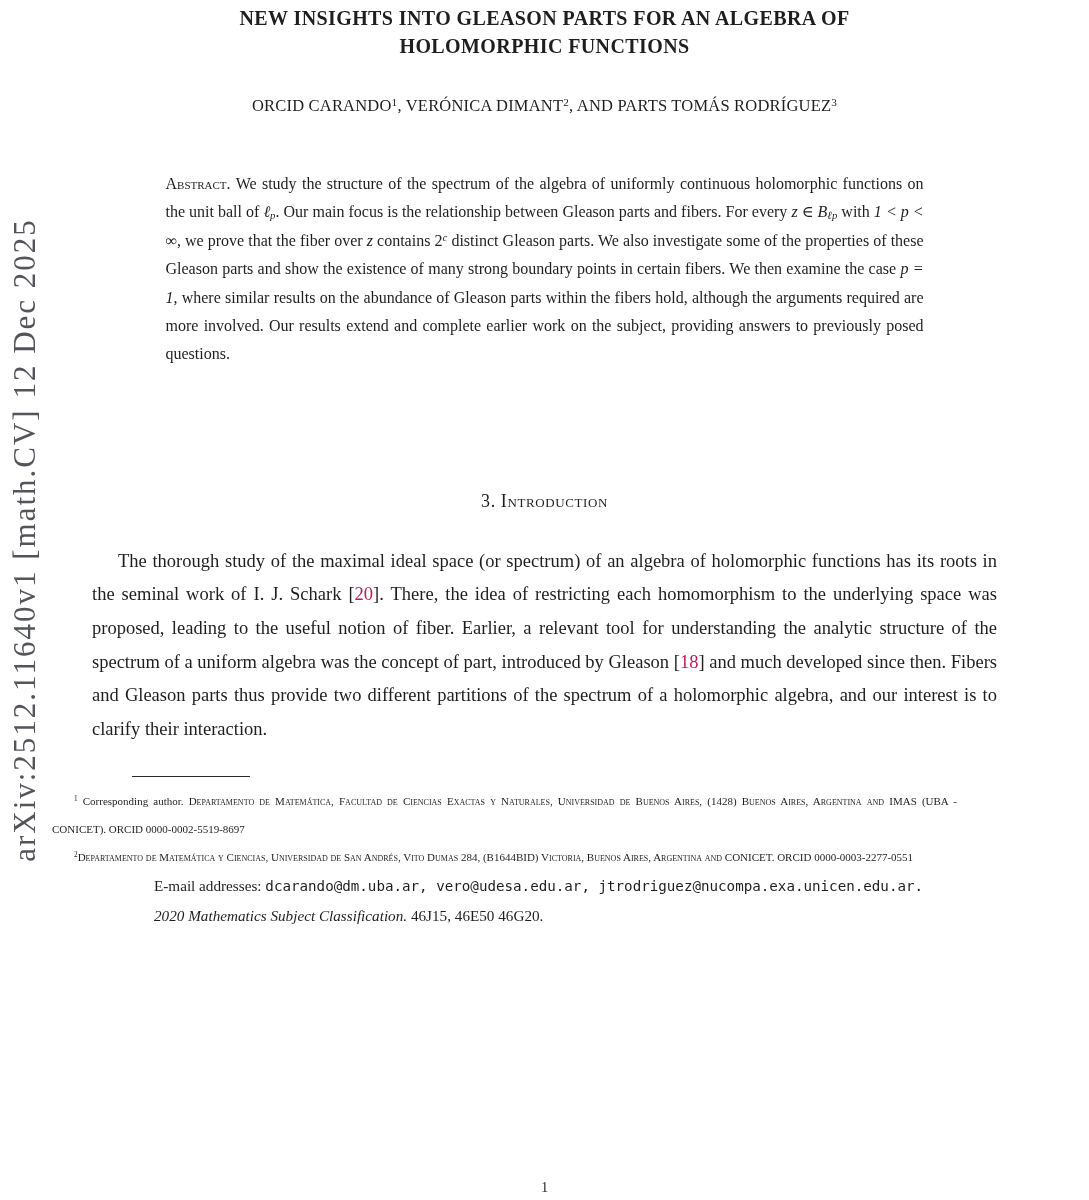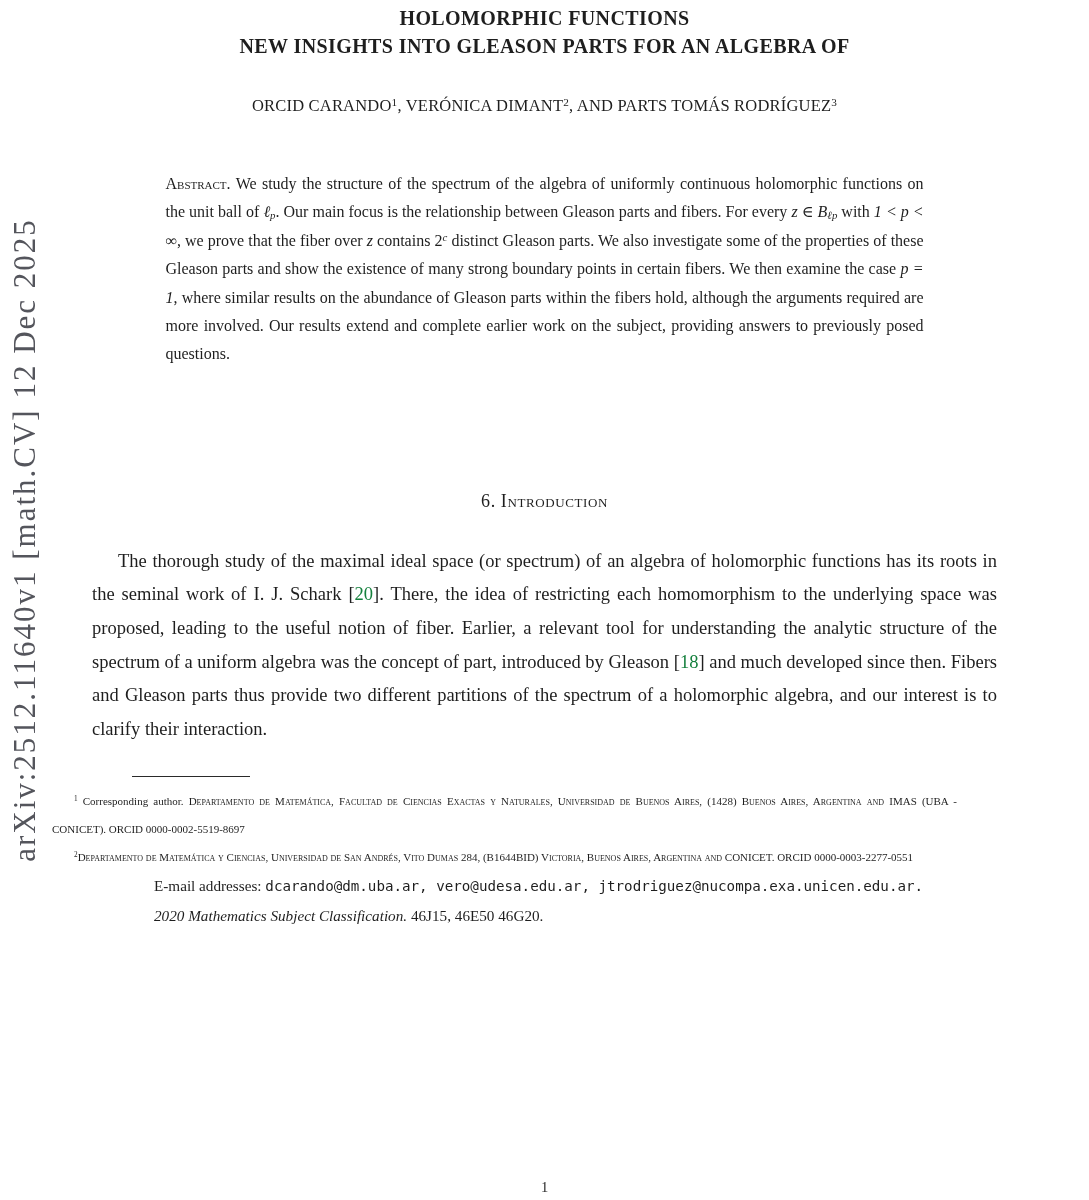--- a/index.html
+++ b/index.html
@@ -11,21 +11,21 @@
   .titleblock{padding-top:4px;text-align:center;}
   .title{margin:0;font-size:20px;line-height:28px;font-weight:bold;letter-spacing:0.4px;}
   .title .tline{display:block;}
   .authors{margin-top:36px;font-size:16.5px;letter-spacing:0.2px;}
   sup{font-size:68%;vertical-align:0.45em;line-height:0;}
   sub{font-size:68%;vertical-align:-0.2em;line-height:0;}
   .abstract{width:758px;margin:54px auto 0;text-align:justify;font-size:16px;line-height:28.4px;}
   .sc{font-variant:small-caps;}
   .math{font-style:italic;}
   .bf{font-weight:normal;}
-  .cite{color:#15803d;text-decoration:none;cursor:pointer;}
+  .cite{color:#be185d;text-decoration:none;cursor:pointer;}
   .section-heading{margin:122px 0 0 0;text-align:center;font-variant:small-caps;
         font-size:18px;letter-spacing:0.6px;font-weight:normal;}
   .intro{width:905px;margin:33px auto 0;text-align:justify;font-size:18.5px;
         line-height:33.6px;text-indent:26px;}
   .fnrule{width:118px;height:0;border-top:1.2px solid #2a2a2a;margin:30px 0 11px 132px;}
   .footnotes{width:905px;margin-left:52px;font-size:11px;line-height:27.6px;text-align:justify;}
   .fn{margin:0;text-indent:22px;}
   .fnmark{font-size:66%;vertical-align:0.5em;}
   .backmatter{width:905px;margin-left:132px;font-size:15.2px;line-height:29px;}
   .bm{margin:0;text-indent:22px;}
@@ -35,29 +35,29 @@
 </style>
 </head>
 <body>
 
 <div class="page">
 
   <div class="arxiv-stamp">arXiv:2512.11640v1  [math.CV]  12 Dec 2025</div>
 
   <header class="titleblock">
     <h1 class="title">
+        <span class="tline">NEW INSIGHTS INTO GLEASON PARTS FOR AN ALGEBRA OF</span>
         <span class="tline">HOLOMORPHIC FUNCTIONS</span>
-        <span class="tline">NEW INSIGHTS INTO GLEASON PARTS FOR AN ALGEBRA OF</span>
       </h1>
     <div class="authors"><span>ORCID CARANDO</span><sup>1</sup><span>, </span><span>VERÓNICA DIMANT</span><sup>2</sup><span>, AND </span><span>PARTS TOMÁS RODRÍGUEZ</span><sup>3</sup></div>
   </header>
 
   <p class="abstract"><span class="sc">Abstract.</span><span>  We study the structure of the spectrum of the algebra of uniformly continuous holomorphic functions on the unit ball of </span><span class="math">ℓ</span><sub class="math">p</sub><span>. Our main focus is the relationship between </span><span class="bf">Gleason parts</span><span> and </span><span class="bf">fibers</span><span>. For every </span><span class="math">z ∈ B</span><sub class="math">ℓp</sub><span> with </span><span class="math">1 &lt; p &lt; ∞</span><span>, we prove that the fiber over </span><span class="math">z</span><span> contains </span><span>2</span><sup class="math">c</sup><span> distinct Gleason parts. We also investigate some of the properties of these Gleason parts and show the existence of many strong boundary points in certain fibers. We then examine the case </span><span class="math">p = 1</span><span>, where similar results on the abundance of Gleason parts within the fibers hold, although the arguments required are more involved. Our results extend and complete earlier work on the subject, providing answers to previously posed questions.</span></p>
 
-  <h2 class="section-heading">6. Introduction</h2>
+  <h2 class="section-heading">3. Introduction</h2>
 
   <p class="intro"><span>The thorough study of the maximal ideal space (or spectrum) of an algebra of holomorphic functions has its roots in the seminal work of I. J. Schark [</span><a class="cite">20</a><span>]. There, the idea of restricting each homomorphism to the underlying space was proposed, leading to the useful notion of </span><span class="bf">fiber</span><span>. Earlier, a relevant tool for understanding the analytic structure of the spectrum of a uniform algebra was the concept of </span><span class="bf">part</span><span>, introduced by Gleason [</span><a class="cite">18</a><span>] and much developed since then. Fibers and Gleason parts thus provide two different partitions of the spectrum of a holomorphic algebra, and our interest is to clarify their interaction.</span></p>
 
   <div class="fnrule"></div>
 
   <div class="footnotes">
     <p class="fn"><sup class="fnmark">1</sup><span> Corresponding author.  </span><span class="sc">Departamento de Matemática, Facultad de Ciencias Exactas y Naturales, Universidad de Buenos Aires, (1428) Buenos Aires, Argentina and IMAS (UBA - CONICET).</span><span> ORCID 0000-0002-5519-8697</span></p>
     <p class="fn"><sup class="fnmark">2</sup><span class="sc">Departamento de Matemática y Ciencias, Universidad de San Andrés, Vito Dumas 284, (B1644BID) Victoria, Buenos Aires, Argentina and CONICET.</span><span> ORCID 0000-0003-2277-0551</span></p>
   </div>
 

